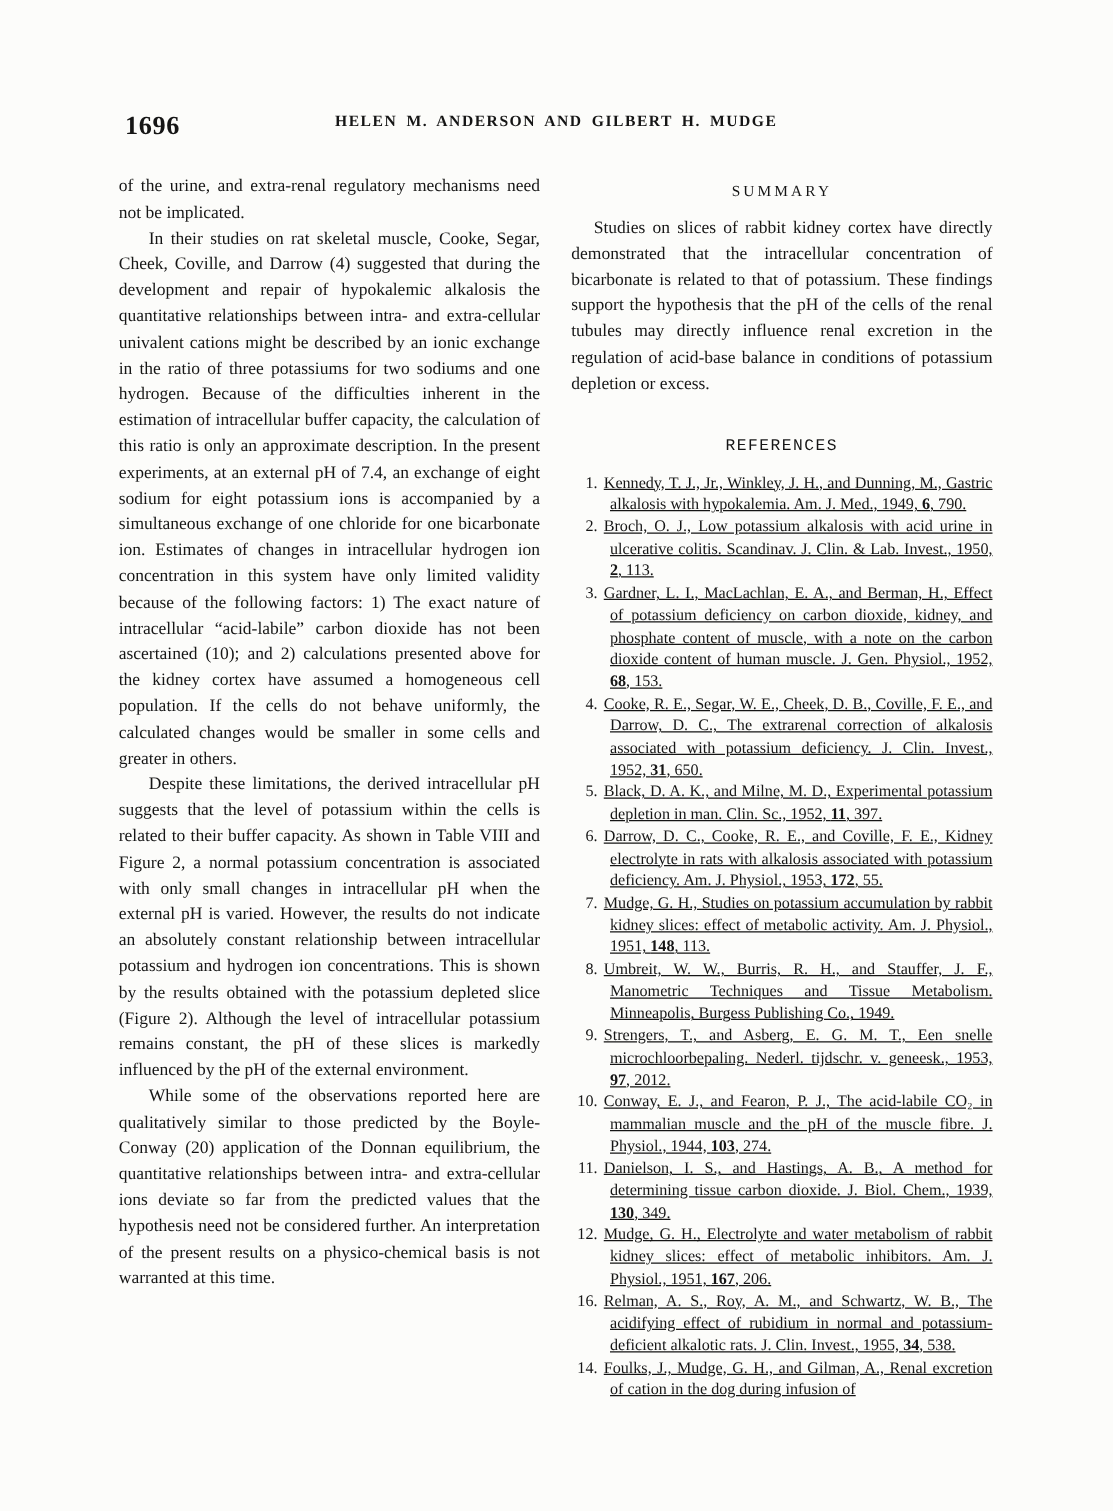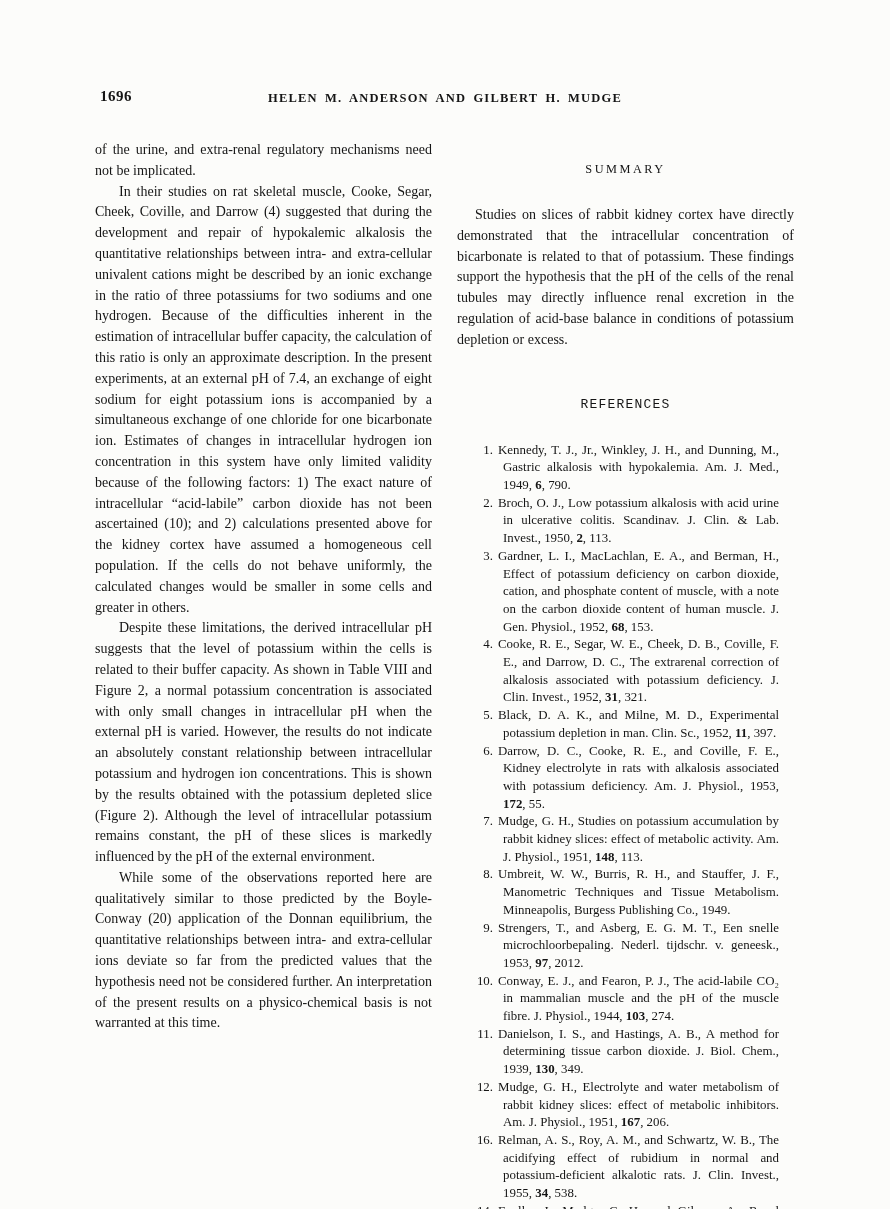--- a/index.html
+++ b/index.html
@@ -24,21 +24,21 @@
     left: 95px;
     right: 95px;
     height: 20px;
     text-align: center;
   }
   .page-number {
     position: absolute;
     left: 5px;
     top: 0;
     font-weight: bold;
-    font-size: 15px;
+    font-size: 21px;
     letter-spacing: 0.5px;
   }
   .running-head {
     font-weight: bold;
     font-size: 12.5px;
     letter-spacing: 1.2px;
     word-spacing: 3px;
     margin-top: 40px;
   }
   .columns {
@@ -57,42 +57,43 @@
     margin: 0;
     font-size: 14px;
     line-height: 20.8px;
     text-align: justify;
     text-indent: 24px;
   }
   .body-text p.no-indent {
     text-indent: 0;
   }
   .section-heading {
-    margin: 16px;
+    margin: 0;
     padding: 6px 0 12px 0;
     text-align: center;
     font-size: 12.3px;
     font-weight: normal;
     letter-spacing: 2.5px;
   }
   .section-heading.refs-heading {
     padding: 30px 0 14px 0;
     letter-spacing: 1.2px;
     font-size: 13px;
     font-family: Liberation Mono, monospace;
   }
   .summary-text p {
     margin: 0;
     font-size: 14px;
     line-height: 20.8px;
     text-align: justify;
     text-indent: 18px;
   }
   .references-list {
-    margin: 15px;
+    margin: 0;
+    text-decoration: underline;
   }
   .ref {
     margin: 0;
     font-size: 12.9px;
     line-height: 17.7px;
     text-align: justify;
     padding-left: 31px;
     text-indent: -31px;
   }
   .ref .num {
@@ -127,22 +128,22 @@
 
     <div class="col">
       <h2 class="section-heading">SUMMARY</h2>
       <div class="summary-text">
         <p>Studies on slices of rabbit kidney cortex have directly demonstrated that the intracellular concentration of bicarbonate is related to that of potassium. These findings support the hypothesis that the pH of the cells of the renal tubules may directly influence renal excretion in the regulation of acid-base balance in conditions of potassium depletion or excess.</p>
       </div>
       <h2 class="section-heading refs-heading">REFERENCES</h2>
       <div class="references-list">
           <p class="ref"><span class="num">1.</span><span>Kennedy, T. J., Jr., Winkley, J. H., and Dunning, M., Gastric alkalosis with hypokalemia. Am. J. Med., 1949, </span><span class="vol">6</span><span>, 790.</span></p>
           <p class="ref"><span class="num">2.</span><span>Broch, O. J., Low potassium alkalosis with acid urine in ulcerative colitis. Scandinav. J. Clin. &amp; Lab. Invest., 1950, </span><span class="vol">2</span><span>, 113.</span></p>
-          <p class="ref"><span class="num">3.</span><span>Gardner, L. I., MacLachlan, E. A., and Berman, H., Effect of potassium deficiency on carbon dioxide, cation, and phosphate content of muscle, with a note on the carbon dioxide content of human muscle. J. Gen. Physiol., 1952, </span><span class="vol">68</span><span>, 153.</span></p>
-          <p class="ref"><span class="num">4.</span><span>Cooke, R. E., Segar, W. E., Cheek, D. B., Coville, F. E., and Darrow, D. C., The extrarenal correction of alkalosis associated with potassium deficiency. J. Clin. Invest., 1952, </span><span class="vol">31</span><span>, 321.</span></p>
+          <p class="ref"><span class="num">3.</span><span>Gardner, L. I., MacLachlan, E. A., and Berman, H., Effect of potassium deficiency on carbon dioxide, kidney, and phosphate content of muscle, with a note on the carbon dioxide content of human muscle. J. Gen. Physiol., 1952, </span><span class="vol">68</span><span>, 153.</span></p>
+          <p class="ref"><span class="num">4.</span><span>Cooke, R. E., Segar, W. E., Cheek, D. B., Coville, F. E., and Darrow, D. C., The extrarenal correction of alkalosis associated with potassium deficiency. J. Clin. Invest., 1952, </span><span class="vol">31</span><span>, 650.</span></p>
           <p class="ref"><span class="num">5.</span><span>Black, D. A. K., and Milne, M. D., Experimental potassium depletion in man. Clin. Sc., 1952, </span><span class="vol">11</span><span>, 397.</span></p>
           <p class="ref"><span class="num">6.</span><span>Darrow, D. C., Cooke, R. E., and Coville, F. E., Kidney electrolyte in rats with alkalosis associated with potassium deficiency. Am. J. Physiol., 1953, </span><span class="vol">172</span><span>, 55.</span></p>
           <p class="ref"><span class="num">7.</span><span>Mudge, G. H., Studies on potassium accumulation by rabbit kidney slices: effect of metabolic activity. Am. J. Physiol., 1951, </span><span class="vol">148</span><span>, 113.</span></p>
           <p class="ref"><span class="num">8.</span><span>Umbreit, W. W., Burris, R. H., and Stauffer, J. F., Manometric Techniques and Tissue Metabolism. Minneapolis, Burgess Publishing Co., 1949.</span><span class="vol"></span><span></span></p>
           <p class="ref"><span class="num">9.</span><span>Strengers, T., and Asberg, E. G. M. T., Een snelle microchloorbepaling. Nederl. tijdschr. v. geneesk., 1953, </span><span class="vol">97</span><span>, 2012.</span></p>
           <p class="ref"><span class="num">10.</span><span>Conway, E. J., and Fearon, P. J., The acid-labile CO₂ in mammalian muscle and the pH of the muscle fibre. J. Physiol., 1944, </span><span class="vol">103</span><span>, 274.</span></p>
           <p class="ref"><span class="num">11.</span><span>Danielson, I. S., and Hastings, A. B., A method for determining tissue carbon dioxide. J. Biol. Chem., 1939, </span><span class="vol">130</span><span>, 349.</span></p>
           <p class="ref"><span class="num">12.</span><span>Mudge, G. H., Electrolyte and water metabolism of rabbit kidney slices: effect of metabolic inhibitors. Am. J. Physiol., 1951, </span><span class="vol">167</span><span>, 206.</span></p>
           <p class="ref"><span class="num">16.</span><span>Relman, A. S., Roy, A. M., and Schwartz, W. B., The acidifying effect of rubidium in normal and potassium-deficient alkalotic rats. J. Clin. Invest., 1955, </span><span class="vol">34</span><span>, 538.</span></p>
           <p class="ref"><span class="num">14.</span><span>Foulks, J., Mudge, G. H., and Gilman, A., Renal excretion of cation in the dog during infusion of</span><span class="vol"></span><span></span></p>

